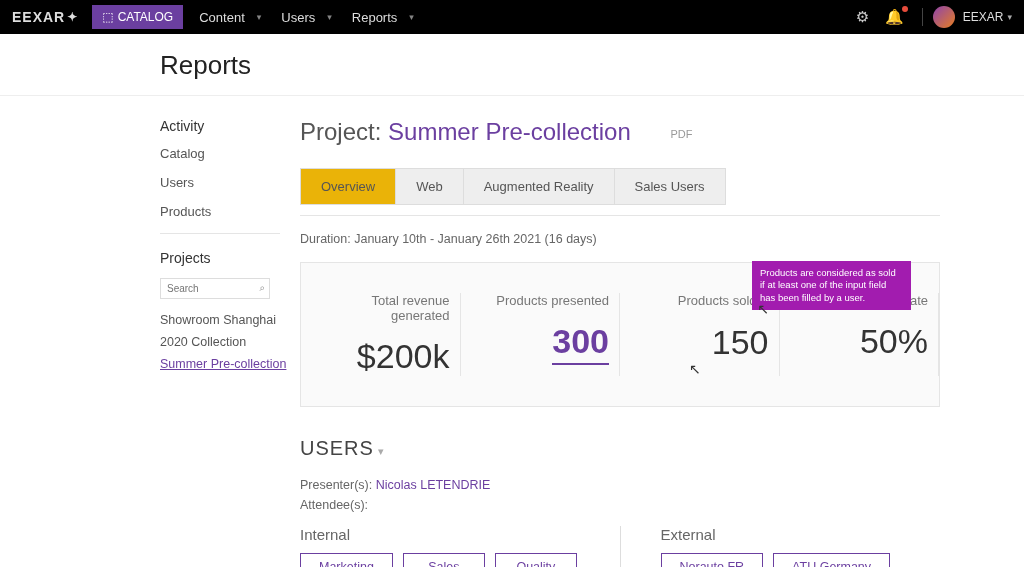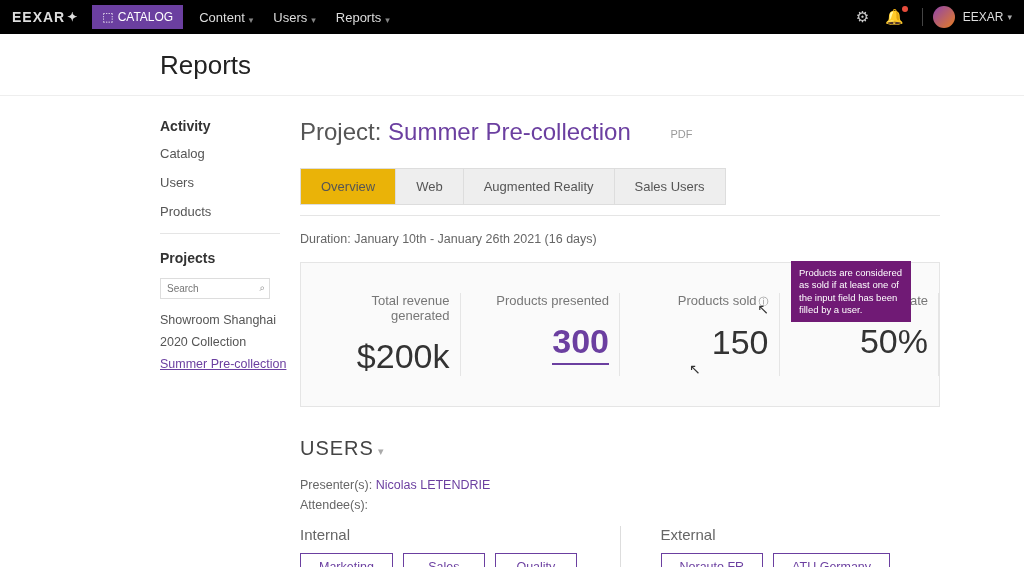--- a/index.html
+++ b/index.html
@@ -3,39 +3,39 @@
 <meta charset="utf-8">
 <style>
   * { box-sizing: border-box; margin: 0; padding: 0; }
   body { font-family: -apple-system, "Segoe UI", Arial, sans-serif; font-size: 13px; color: #333; width: 1024px; background: #fff; }
   
   
   .topnav { background: #000; height: 34px; display: flex; align-items: center; padding: 0 12px; color: #ccc; }
   .logo { font-weight: bold; letter-spacing: 1px; font-size: 14px; color: #ddd; margin-right: 14px; display: flex; align-items: center; }
   .catalog-btn { background: #6b3fa0; color: #fff; padding: 5px 10px; font-size: 12px; display: flex; align-items: center; gap: 4px; margin-right: 16px; }
   .catalog-btn .cube { font-size: 12px; }
-  .nav-item { margin-right: 20px; color: #ddd; font-size: 13px; display: flex; align-items: flex-end; gap: 4px; cursor: pointer; }
+  .nav-item { margin-right: 20px; color: #ddd; font-size: 13px; display: flex; align-items: center; gap: 12px; cursor: pointer; }
   .nav-item .chev { font-size: 9px; opacity: .6; }
   .nav-spacer { flex: 1; }
   .nav-icon { margin: 0 8px; font-size: 15px; color: #ccc; cursor: pointer; position: relative; }
   .notif-dot { position: absolute; top: -2px; right: -4px; width: 6px; height: 6px; background: #e74c3c; border-radius: 50%; }
   .nav-sep { width: 1px; height: 18px; background: #444; margin: 0 10px; }
   .avatar { width: 22px; height: 22px; border-radius: 50%; background: linear-gradient(135deg,#8e44ad,#e67e22); margin-right: 8px; }
   .user-label { color: #ddd; font-size: 12px; margin-right: 4px; }
 
   
   .heading-bar { padding: 16px 0 14px 160px; border-bottom: 1px solid #eee; }
   .heading-bar h1 { font-weight: 400; font-size: 26px; color: #222; }
 
   
   .main { display: flex; }
   .sidebar { width: 160px; padding: 22px 0 0 20px; margin-left: 140px; }
   .content { flex: 1; padding: 22px 40px 0 0; max-width: 680px; }
 
-  .side-heading { font-weight: 700; font-size: 14px; margin-bottom: 12px; color: #333; }
+  .side-heading { font-weight: 400; font-size: 14px; margin-bottom: 12px; color: #333; }
   .side-link { font-size: 13px; color: #555; margin-bottom: 14px; cursor: pointer; }
   .side-sep { height: 1px; background: #e5e5e5; margin: 14px 0 16px 0; width: 120px; }
   .search-wrap { position: relative; width: 110px; margin-bottom: 14px; }
   .search-wrap input { width: 100%; border: 1px solid #ddd; font-size: 10px; padding: 4px 18px 4px 6px; color: #888; }
   .search-wrap .si { position: absolute; right: 5px; top: 4px; font-size: 10px; color: #888; }
   .proj-link { font-size: 12.5px; color: #555; margin-bottom: 8px; cursor: pointer; }
   .proj-link.active { color: #6b3fa0; text-decoration: underline; }
 
   
   .title-row { font-size: 24px; color: #555; margin-bottom: 22px; }
@@ -52,21 +52,21 @@
   .duration { font-size: 12.5px; color: #666; margin-bottom: 16px; }
 
   
   .metrics { border: 1px solid #e5e5e5; background: #fafafa; display: flex; padding: 30px 0; position: relative; }
   .metric { flex: 1; text-align: right; border-right: 1px solid #e5e5e5; padding: 0 10px; }
   .metric:last-child { border-right: none; }
   .metric .label { font-size: 13px; color: #777; margin-bottom: 14px; }
   .metric .value { font-size: 34px; font-weight: 300; color: #333; }
   .metric .value.linkish { color: #6b3fa0; border-bottom: 2px solid #6b3fa0; display: inline-block; padding-bottom: 2px; font-weight: bold; }
   .info-icon { font-size: 10px; color: #888; margin-left: 2px; }
-  .tooltip { position: absolute; top: -2px; right: 28px; width: 120px; background: #701a75; color: #fff; font-size: 9.5px; padding: 6px 8px; line-height: 1.3; }
+  .tooltip { position: absolute; top: -2px; right: 28px; width: 159px; background: #a21caf; color: #fff; font-size: 9.5px; padding: 6px 8px; line-height: 1.3; }
   .cursor { position: absolute; font-size: 14px; pointer-events: none; }
   .cursor1 { top: 98px; left: 388px; }
   .cursor2 { top: 38px; right: 170px; }
 
   
   .section-title { font-size: 20px; color: #444; margin: 30px 0 18px 0; letter-spacing: 1px; }
   .section-title .chev { font-size: 11px; color: #aaa; margin-left: 4px; }
   .kv { font-size: 12.5px; color: #666; margin-bottom: 6px; }
   .kv a { color: #6b3fa0; }
   .users-cols { display: flex; gap: 40px; margin-top: 14px; }

